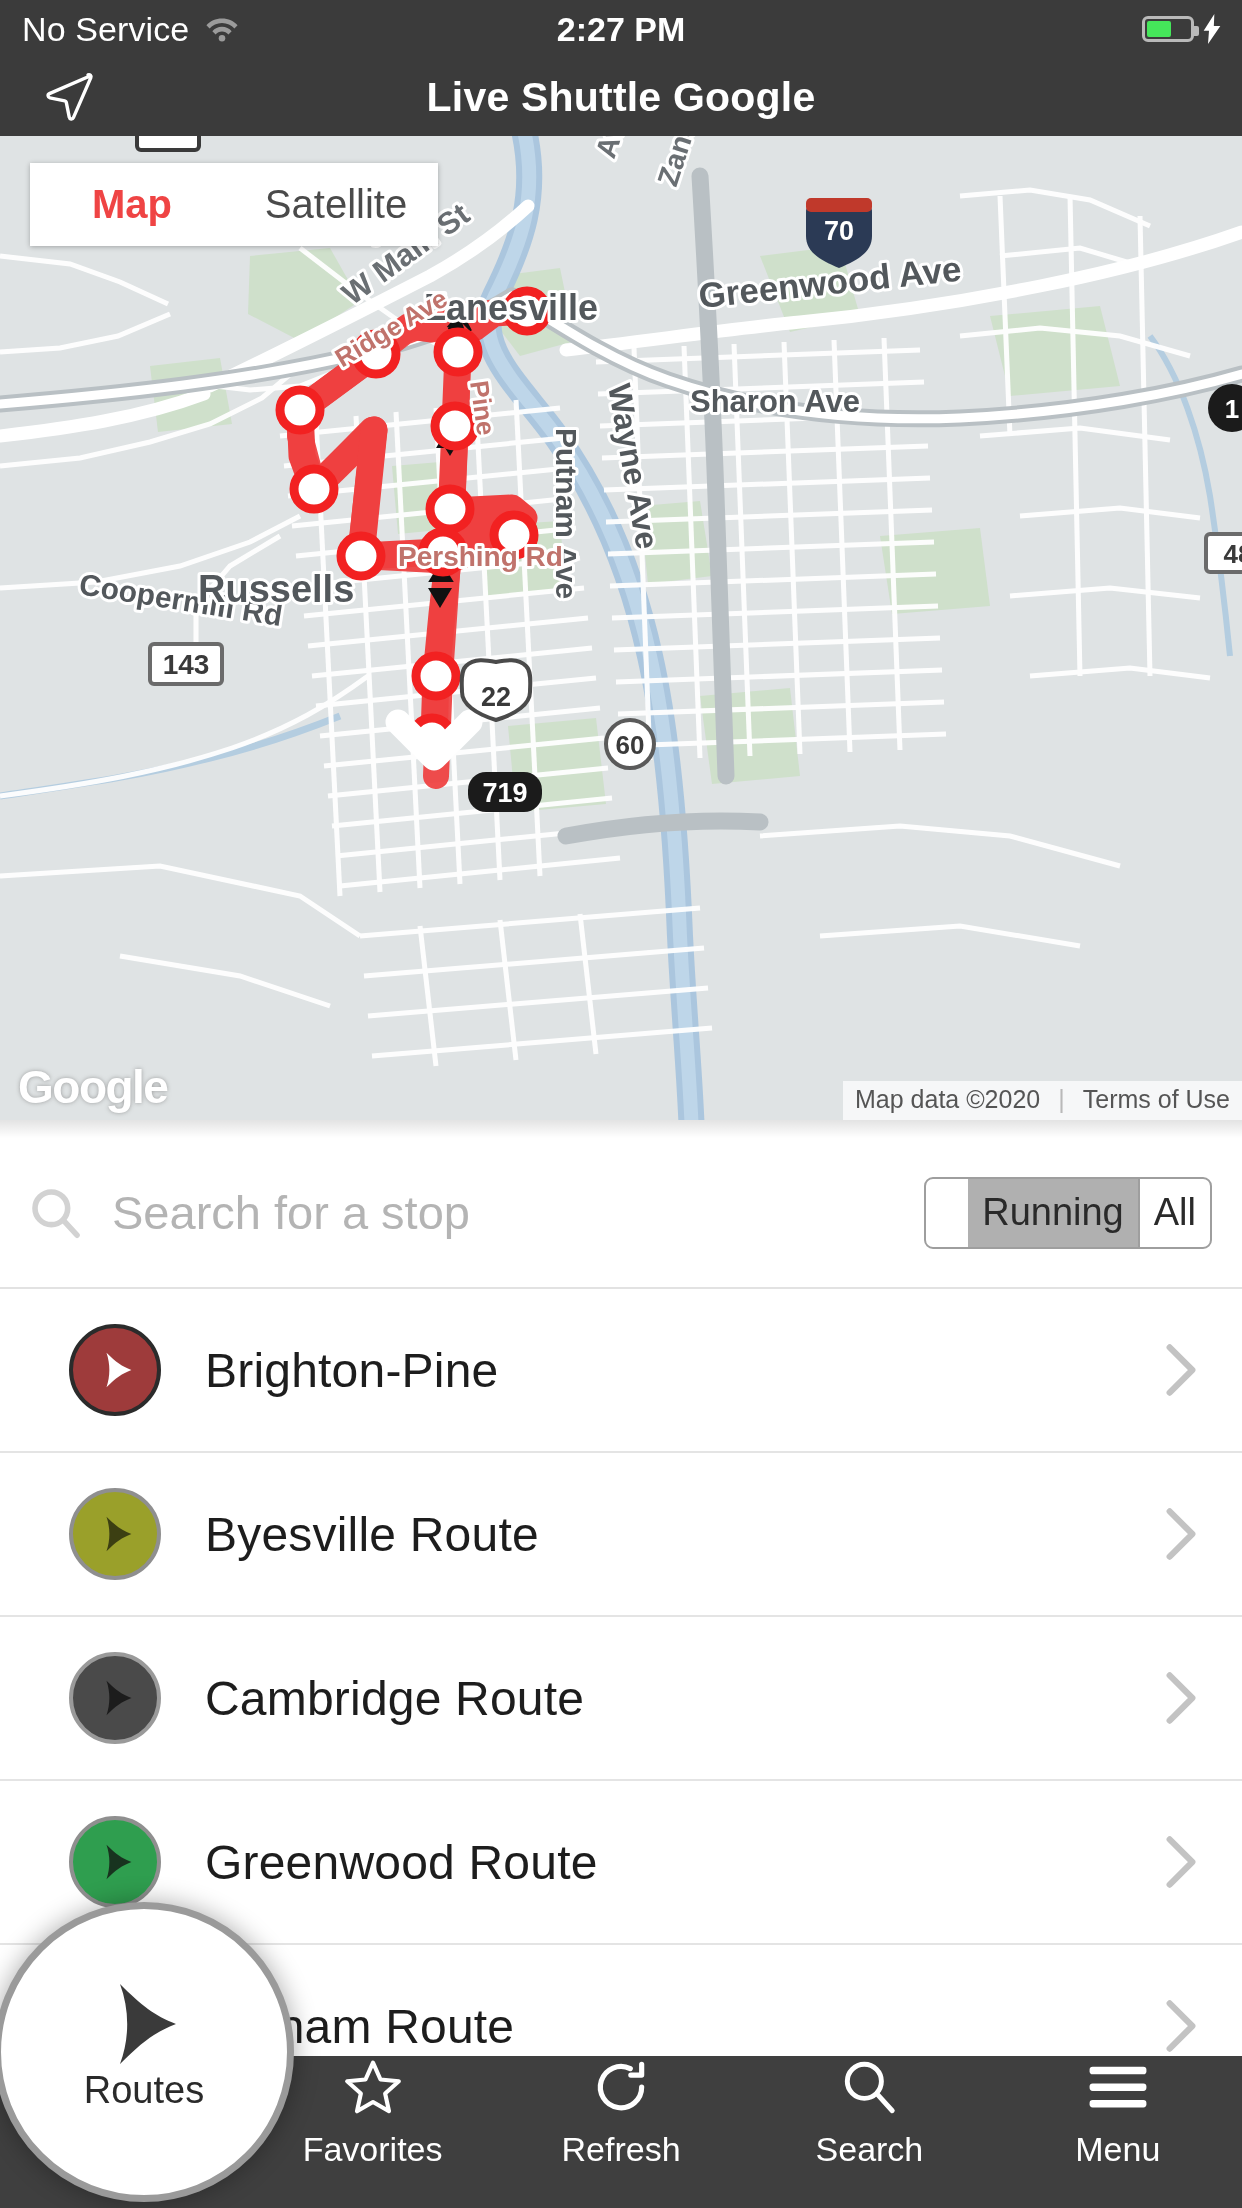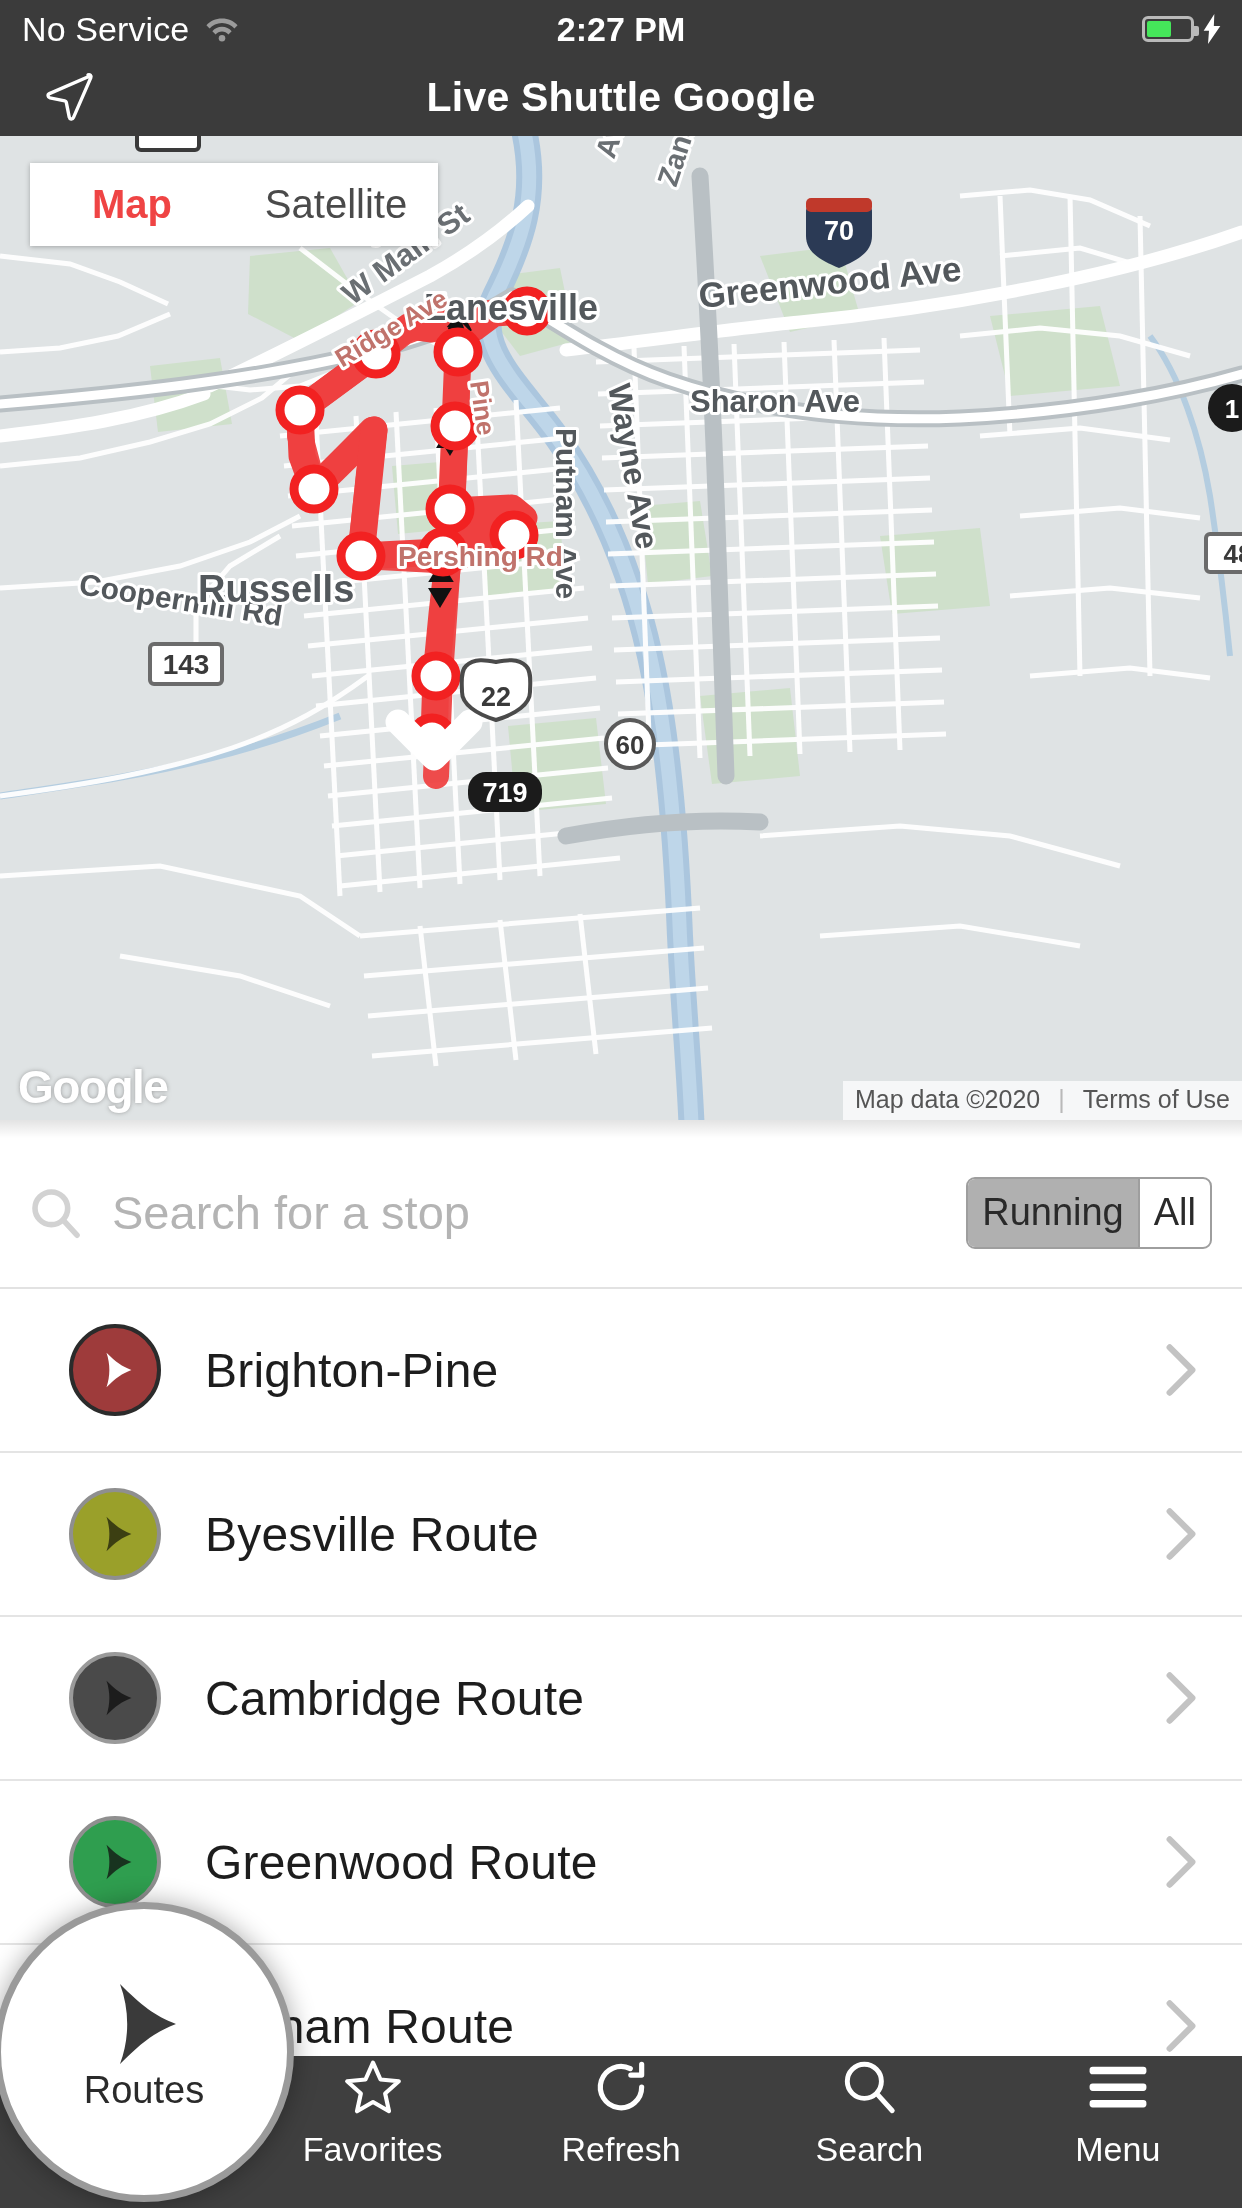--- a/index.html
+++ b/index.html
@@ -240,20 +240,21 @@
   .runall {
     margin-right: 30px;
     display: flex;
     height: 72px;
     border: 2px solid #9e9e9e;
     border-radius: 9px;
     overflow: hidden;
     box-sizing: border-box;
     background: #ffffff;
     flex: none;
+    padding-left: 42px;
   }
   .runall-seg {
     display: flex;
     align-items: center;
     justify-content: center;
     font-size: 38px;
     color: #2a2a2a;
     padding: 0 14px;
     box-sizing: border-box;
   }

